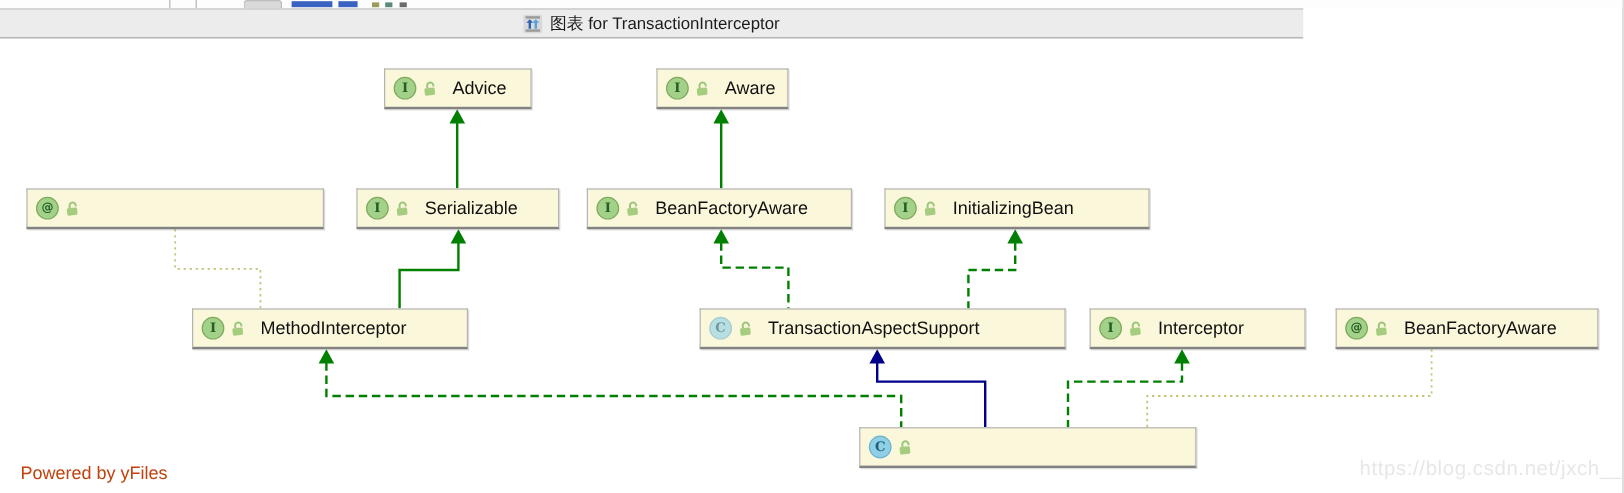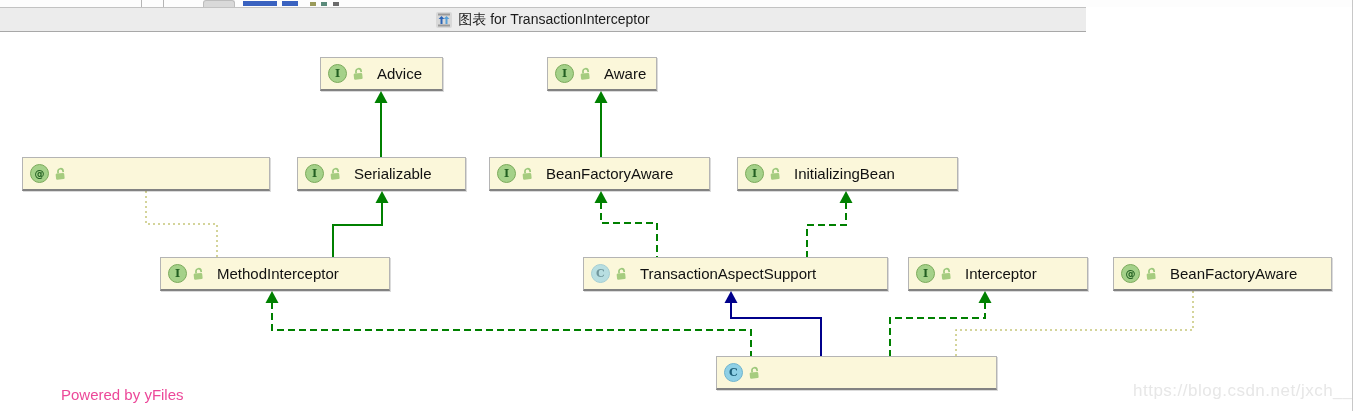--- a/index.html
+++ b/index.html
@@ -41,21 +41,21 @@
     width:17px;height:17px;border-radius:50%;flex:0 0 auto;
     display:flex;align-items:center;justify-content:center;
     font-size:11px;line-height:1;
   }
   .badge.interface,.badge.annotation{background:#a4d189;border:1px solid #7cab5c;color:#225f22;font-family:"DejaVu Serif",serif;font-weight:bold;}
   .badge.annotation{font-family:"DejaVu Sans",sans-serif;font-weight:bold;font-size:10px;}
   .badge.class{background:#8fd0e6;border:1px solid #6fb4cf;color:#1d5e78;font-family:"DejaVu Serif",serif;font-weight:bold;}
   .node.abstract .badge{opacity:.62;}
   .lock{margin-left:4px;flex:0 0 auto;}
   
-  .powered{position:absolute;left:17px;top:386px;font-size:15px;color:#ec4899;margin-left:44px;}
+  .powered{position:absolute;left:17px;top:386px;font-size:15px;color:#c2410c;}
   .watermark{position:absolute;left:1133px;top:381px;font-size:17px;color:#e7e7e7;letter-spacing:.5px;}
 </style>
 </head>
 <body>
 
 <div class="top-strip">
   <div class="frag frag-vline" style="left:141px"></div>
   <div class="frag frag-vline" style="left:163px"></div>
   <div class="frag frag-icon"></div>
   <div class="frag frag-blue" style="left:243px;width:34px"></div>

